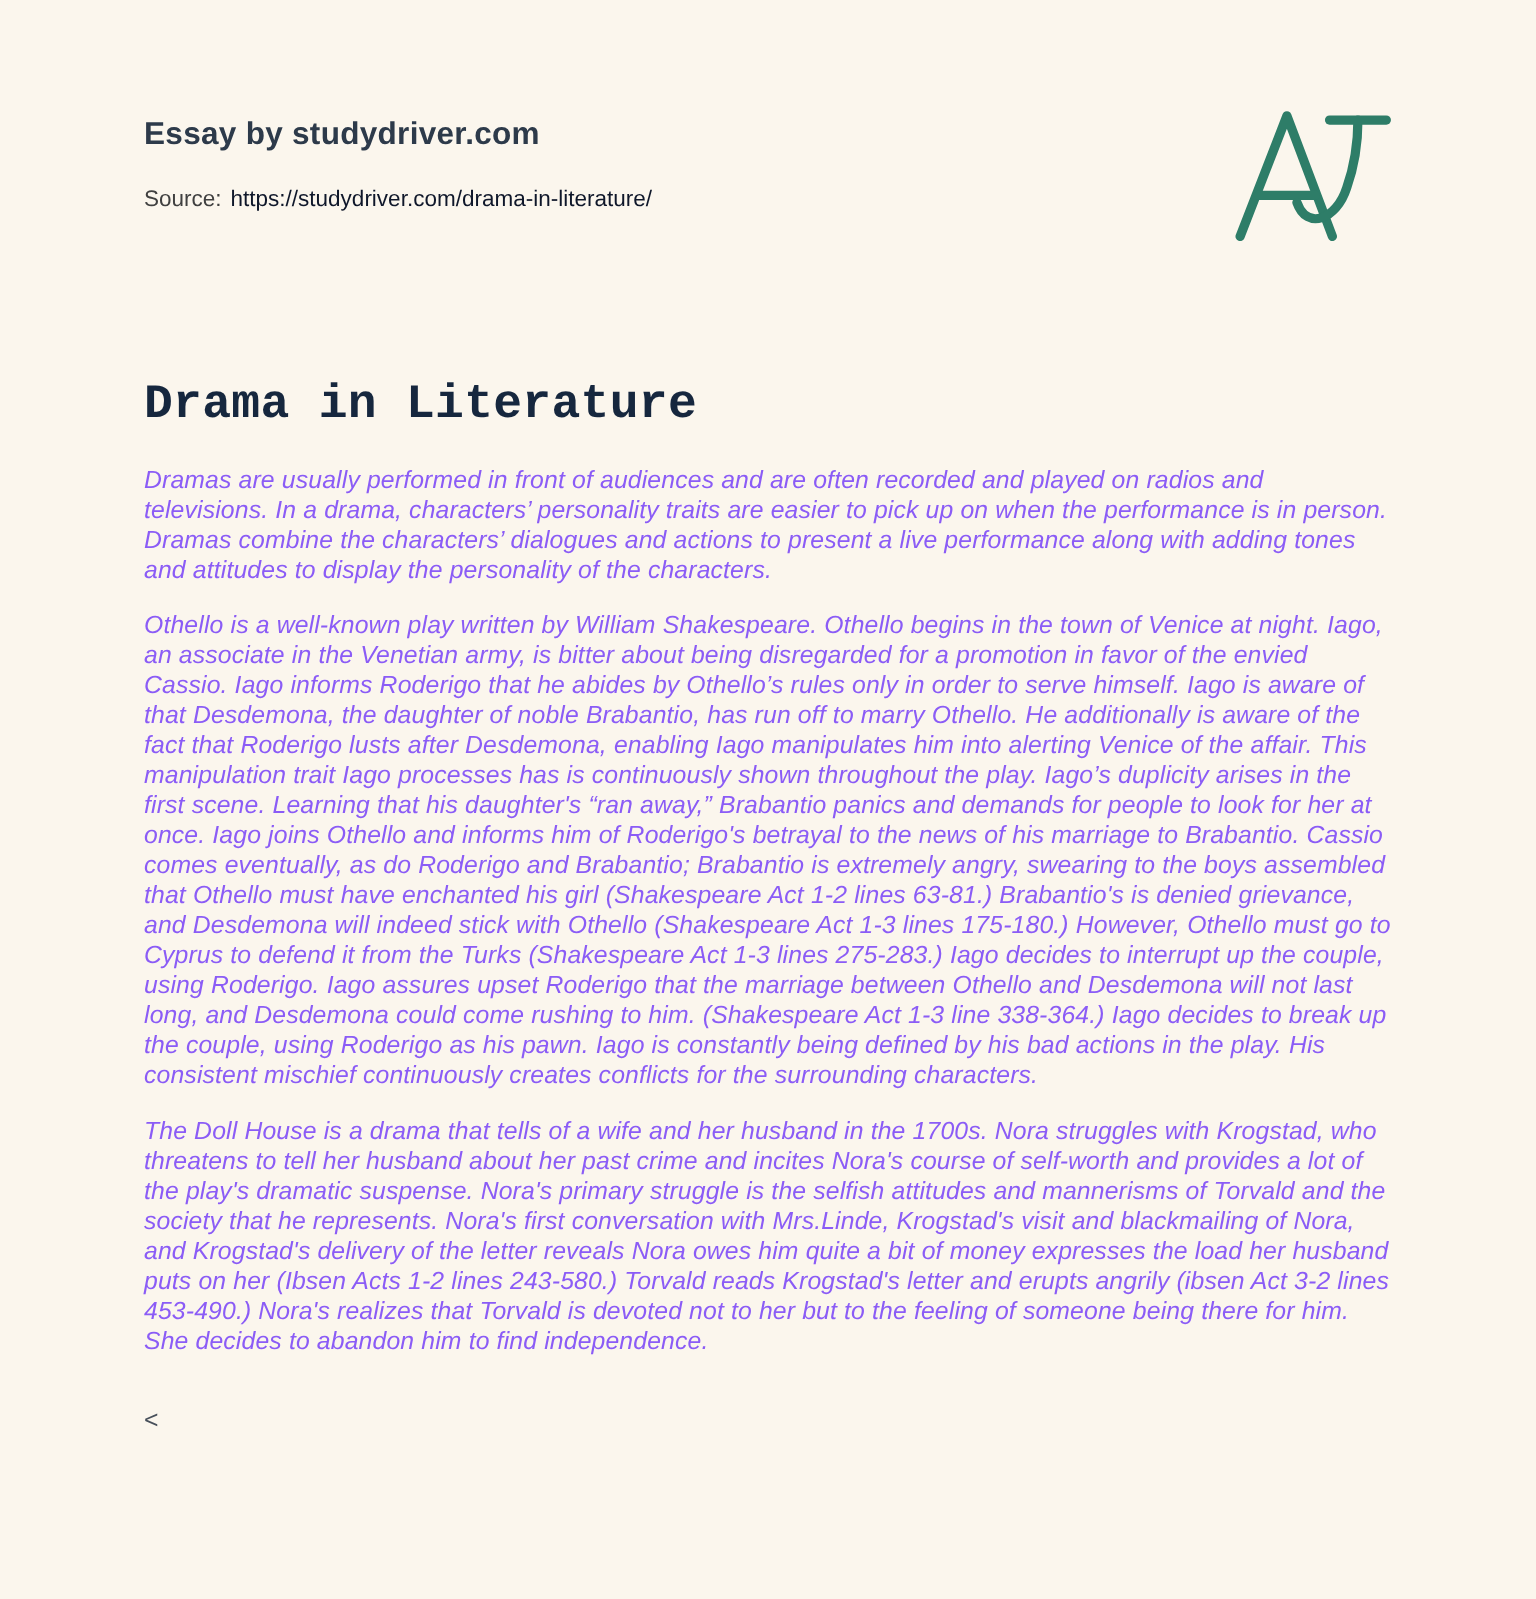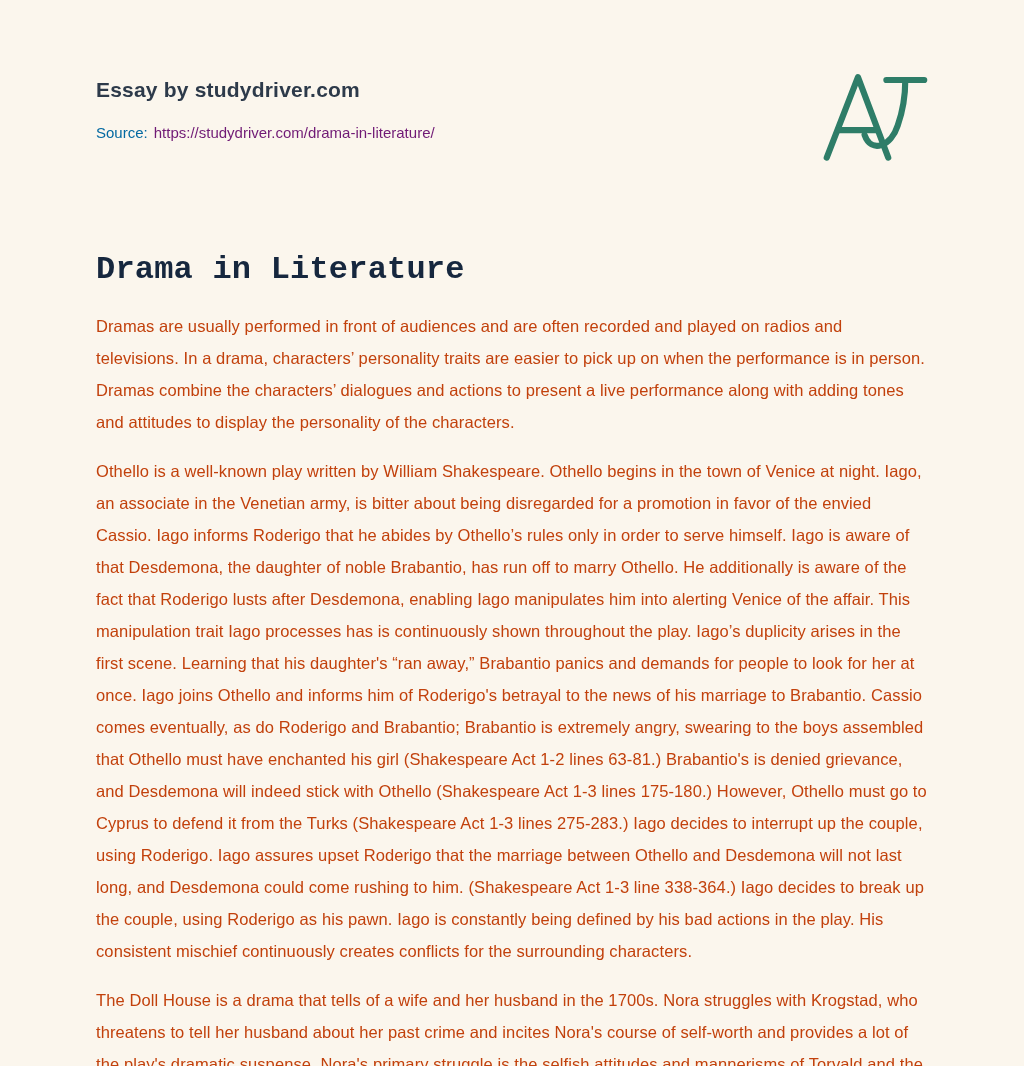--- a/index.html
+++ b/index.html
@@ -23,25 +23,25 @@
     font-weight: 700;
     letter-spacing: 0.2px;
     color: #2d3a4a;
   }
   .source-line {
     margin: 22px 0 0 0;
     font-size: 15px;
     color: #6e7680;
   }
   .source-label {
-    color: #0369a1;
+    color: #404040;
     margin-right: 6px;
   }
   .source-url {
-    color: #701a75;
+    color: #0f172a;
     text-decoration: none;
   }
   .logo {
     position: absolute;
     top: 70px;
     right: 96px;
     width: 106px;
     height: 92px;
   }
   .logo svg {
@@ -55,23 +55,24 @@
     font-size: 32px;
     letter-spacing: 0.2px;
     color: #16273e;
   }
   .essay-body {
     margin-top: 22px;
   }
   .essay-body p {
     margin: 0 0 17px 0;
     font-size: 16.5px;
-    line-height: 32px;
-    color: #c2410c;
+    line-height: 20px;
+    color: #8b5cf6;
     letter-spacing: 0.1px;
+    font-style: italic;
   }
   .truncated {
     margin-top: 34px;
     font-size: 16.5px;
     color: #474f5a;
   }
 </style>
 </head>
 <body>
 

